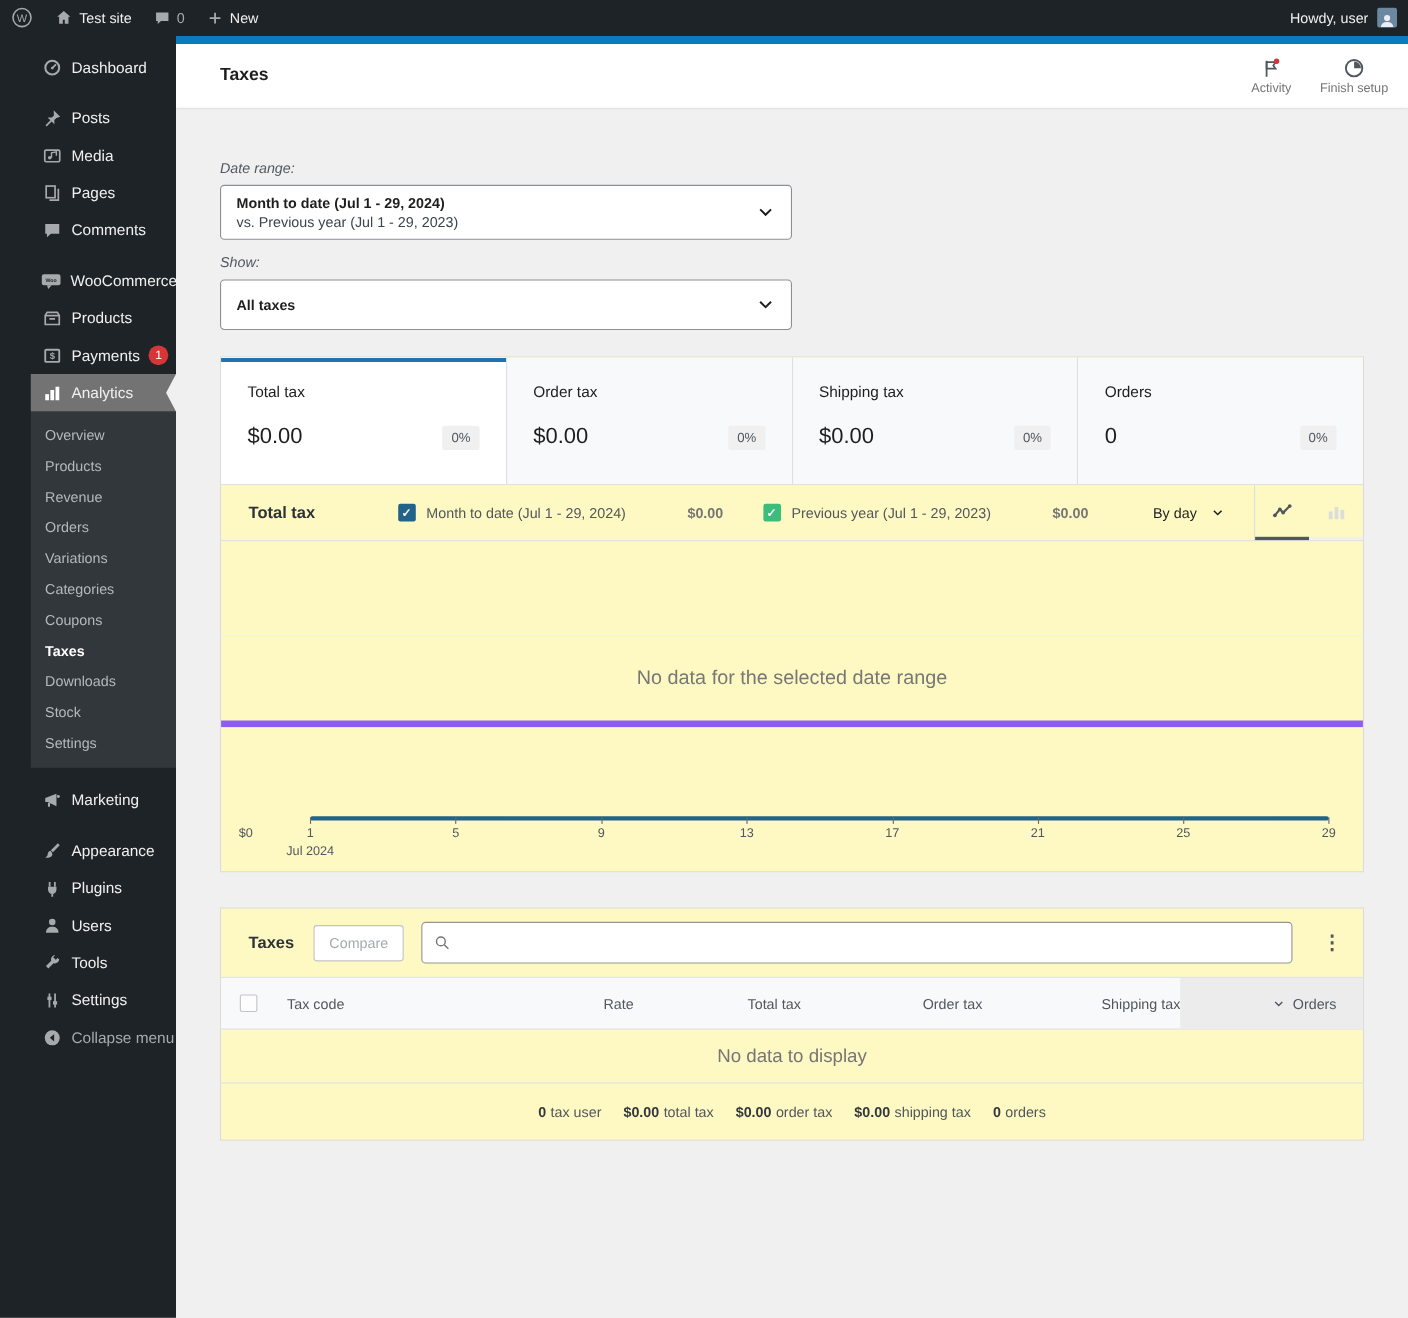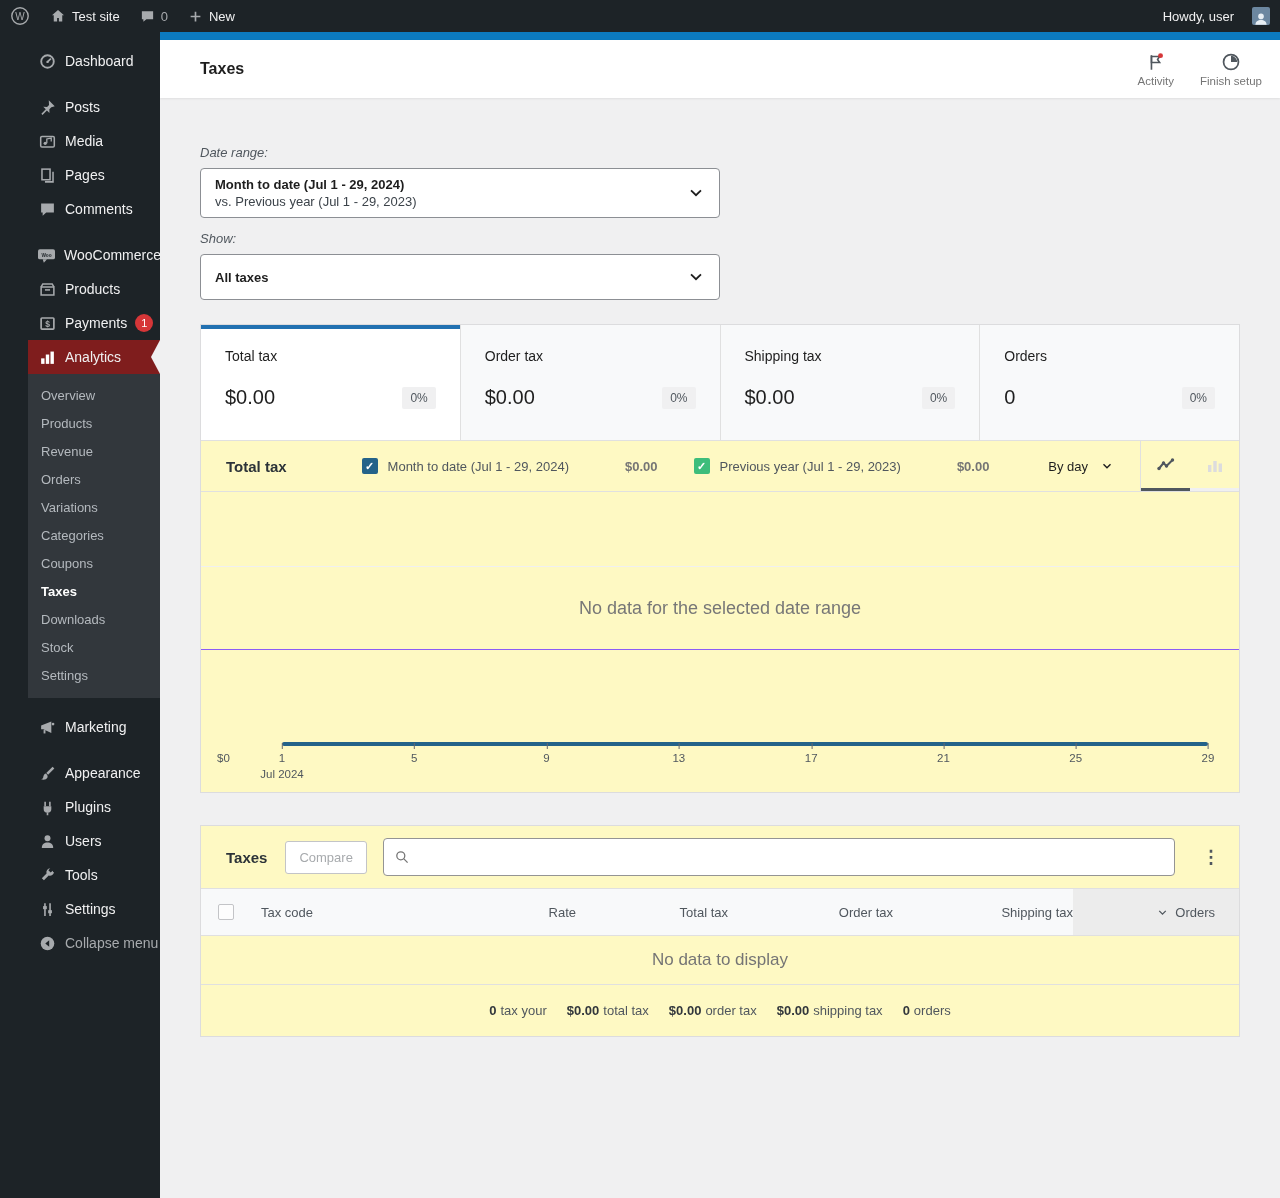--- a/index.html
+++ b/index.html
@@ -6,30 +6,30 @@
   html,body { width:1280px; height:1198px; overflow:hidden; }
   body { font-family:"Liberation Sans", sans-serif; background:#f0f0f1; font-size:13px; color:#1e1e1e; }
   svg { display:block; }
 
   
   .admin-bar { position:fixed; top:0; left:0; width:1280px; height:32px; background:#1d2327; color:#f0f0f1; display:flex; align-items:center; z-index:50; }
   .ab-left { display:flex; align-items:center; height:100%; }
   .ab-item { display:flex; align-items:center; gap:6px; padding:0 10px; height:100%; color:#f0f0f1; font-size:13px; cursor:pointer; }
   .ab-item .aicon { color:#a7aaad; }
   .ab-count { color:#a7aaad; }
-  .ab-right { margin-left:auto; display:flex; align-items:center; gap:18px; padding:0 10px; height:100%; }
+  .ab-right { margin-left:auto; display:flex; align-items:center; gap:8px; padding:0 10px; height:100%; }
   .avatar { width:18px; height:18px; background:#6c87a0; border-radius:2px; overflow:hidden; display:flex; align-items:flex-end; justify-content:center; }
 
   
   .sidebar { position:fixed; top:32px; left:0; width:160px; height:1166px; background:#1d2327; color:#f0f0f1; z-index:40; }
   .menu { list-style:none; padding-top:12px;padding-left:28px; }
   .m-item { position:relative; height:34px; display:flex; align-items:center; font-size:14px; cursor:pointer; }
   .m-item .micon { width:20px; margin:0 8px 0 9px; color:#a7aaad; display:flex; justify-content:center; }
   .gap-top { margin-top:12px; }
-  .m-item.active { background:#7f1d1d;align-items:center; }
+  .m-item.active { background:#737373;align-items:center; }
   .m-item.active .micon { color:#fff; }
   .m-item.active::after { content:""; position:absolute; right:0; top:50%; transform:translateY(-50%); border:solid transparent; border-width:17px 9px 17px 0; border-right-color:#f0f0f1; }
   .badge { margin-left:8px; min-width:18px; height:18px; border-radius:9px; background:#d63638; color:#fff; font-size:11px; display:flex; align-items:center; justify-content:center; padding:0 5px; }
   .submenu { list-style:none; background:#32373c; padding:7px 0 9px; }
   .sm-item { height:28px; display:flex; align-items:center; padding-left:13px; font-size:13px; color:#b4b9be; cursor:pointer; }
   .sm-item.current { color:#fff; font-weight:bold; }
   .collapse-item { color:#a7aaad; }
 
   
   .main { margin-left:160px; }
@@ -73,21 +73,21 @@
   .cb.blue { background:#246389; }
   .cb.green { background:#3dbd7b; }
   .legend-label { font-size:13px; color:#50575e; }
   .legend-value { font-weight:bold; font-size:13px; color:#757575; margin:0 36px 0 56px; }
   .interval-select { margin-left:auto; display:flex; align-items:center; gap:12px; font-size:13px; color:#1e1e1e; cursor:pointer; padding-right:26px; }
   .chart-type { height:100%; display:flex; border-left:1px solid #e0e0e0; }
   .ct-btn { width:49px; height:100%; display:flex; align-items:center; justify-content:center; cursor:pointer; border-bottom:3px solid #f0f0f1; color:#dcdcde; }
   .ct-btn.active { color:#50575e; border-bottom-color:#50575e; }
 
   .chart-body { position:relative; height:300px; }
-  .empty-band { position:absolute; top:74px; left:0; right:0; height:84px; border-top:1px solid #f0f0f1; border-bottom:1px solid #8b5cf6; display:flex; align-items:center; justify-content:center; }
+  .empty-band { position:absolute; top:85px; left:0; right:0; height:84px; border-top:1px solid #f0f0f1; border-bottom:6px solid #8b5cf6; display:flex; align-items:center; justify-content:center; }
   .empty-msg { font-size:18px; font-weight:500; color:#777; }
   .y-min { position:absolute; left:16px; bottom:28px; font-size:11.5px; color:#50575e; }
   .axis { position:absolute; left:81px; right:31px; bottom:0; top:0; }
   .zero-line { position:absolute; left:0; right:0; bottom:46px; height:4px; background:#246389; border-radius:2px; }
   .xtick { position:absolute; bottom:28px; transform:translateX(-50%); font-size:11.5px; color:#50575e; }
   .xtick::before { content:""; position:absolute; left:50%; top:-9px; width:1px; height:6px; background:#646970; }
   .x-month { position:absolute; left:0; bottom:12px; transform:translateX(-50%); font-size:11.5px; color:#50575e; white-space:nowrap; }
 
   
   .table-card { margin-top:32px; margin-bottom:40px; }
@@ -537,21 +537,21 @@
           <svg width="13" height="13" viewBox="0 0 20 20">
               <path d="M5 7.5l5 5 5-5" fill="none" stroke="currentColor" stroke-width="2"></path>
             </svg>
           <span>Orders</span>
         </span>
       </div>
 
       <div class="empty-row">No data to display</div>
 
       <div class="table-footer">
-        <span class="fi"><b>0</b><span class="fl">tax your</span></span>
+        <span class="fi"><b>0</b><span class="fl">tax user</span></span>
         <span class="fi"><b>$0.00</b><span class="fl">total tax</span></span>
         <span class="fi"><b>$0.00</b><span class="fl">order tax</span></span>
         <span class="fi"><b>$0.00</b><span class="fl">shipping tax</span></span>
         <span class="fi"><b>0</b><span class="fl">orders</span></span>
       </div>
     </section>
   </div>
 </div>
 
 </body></html>

